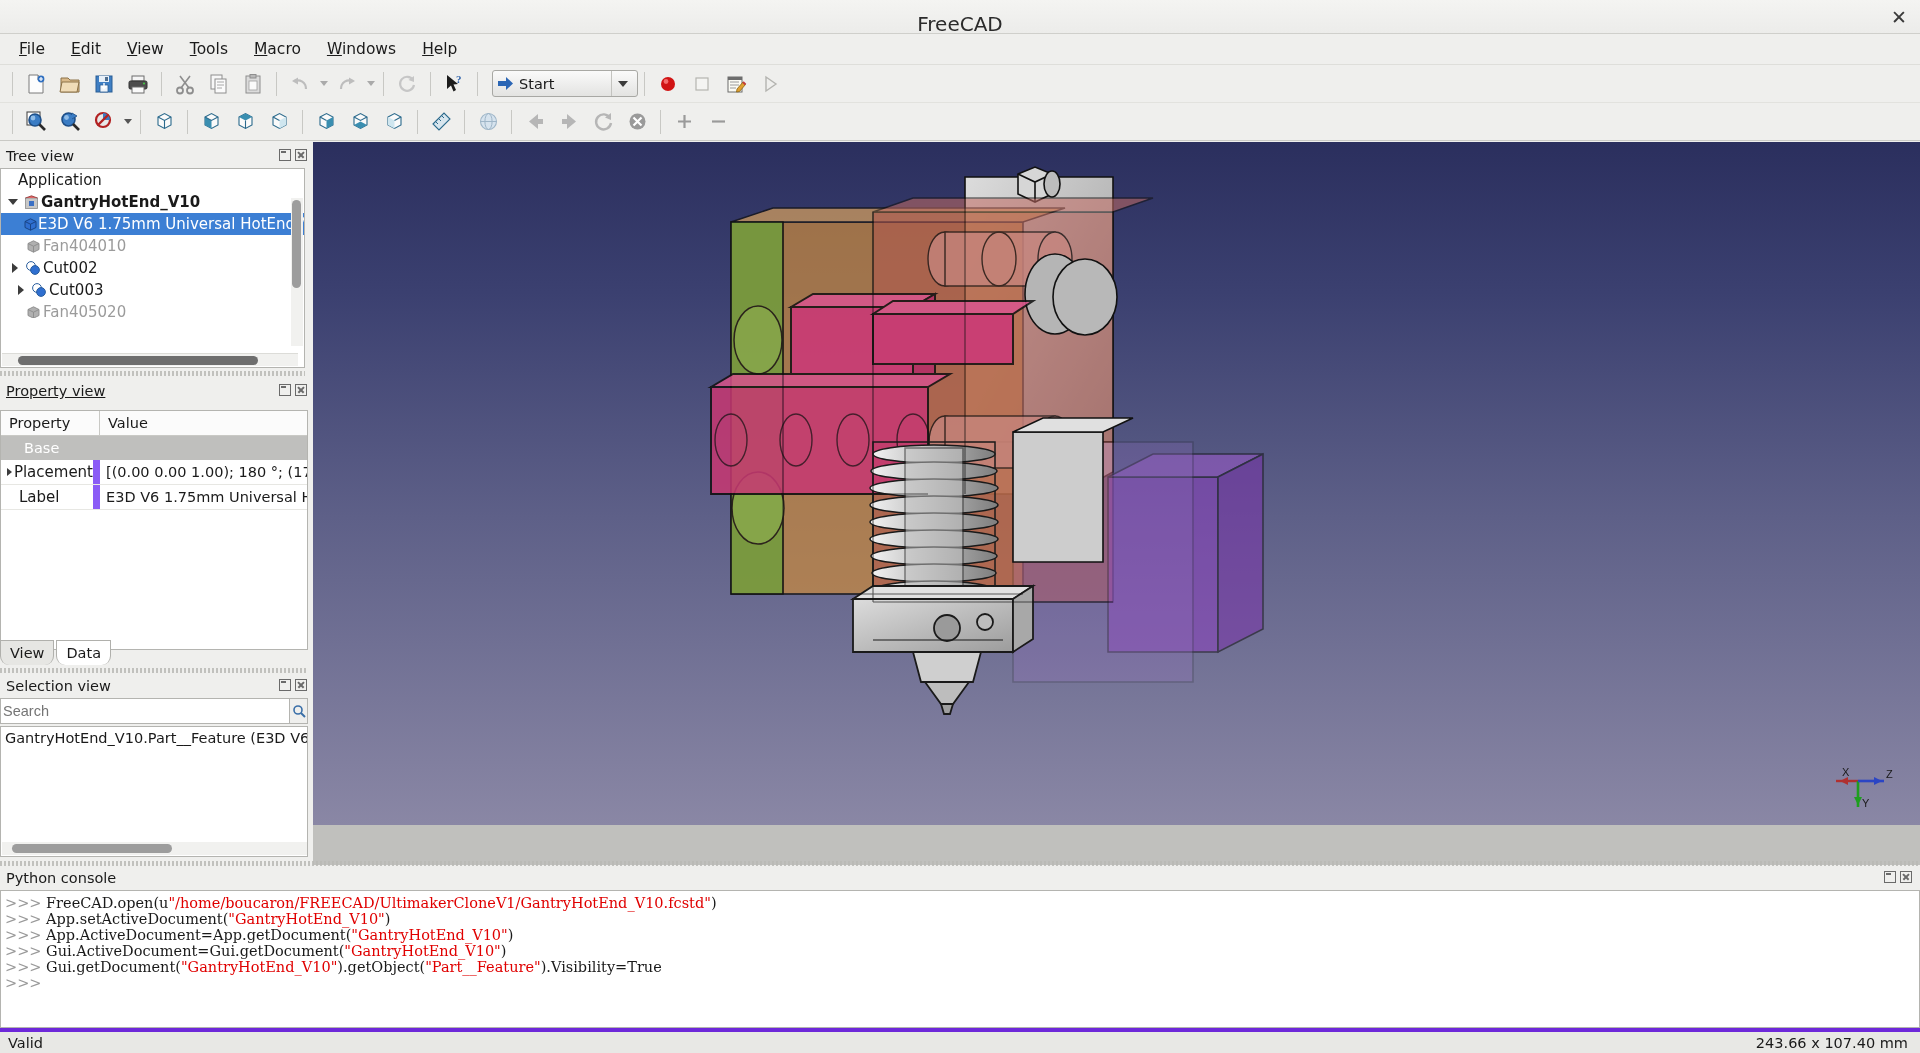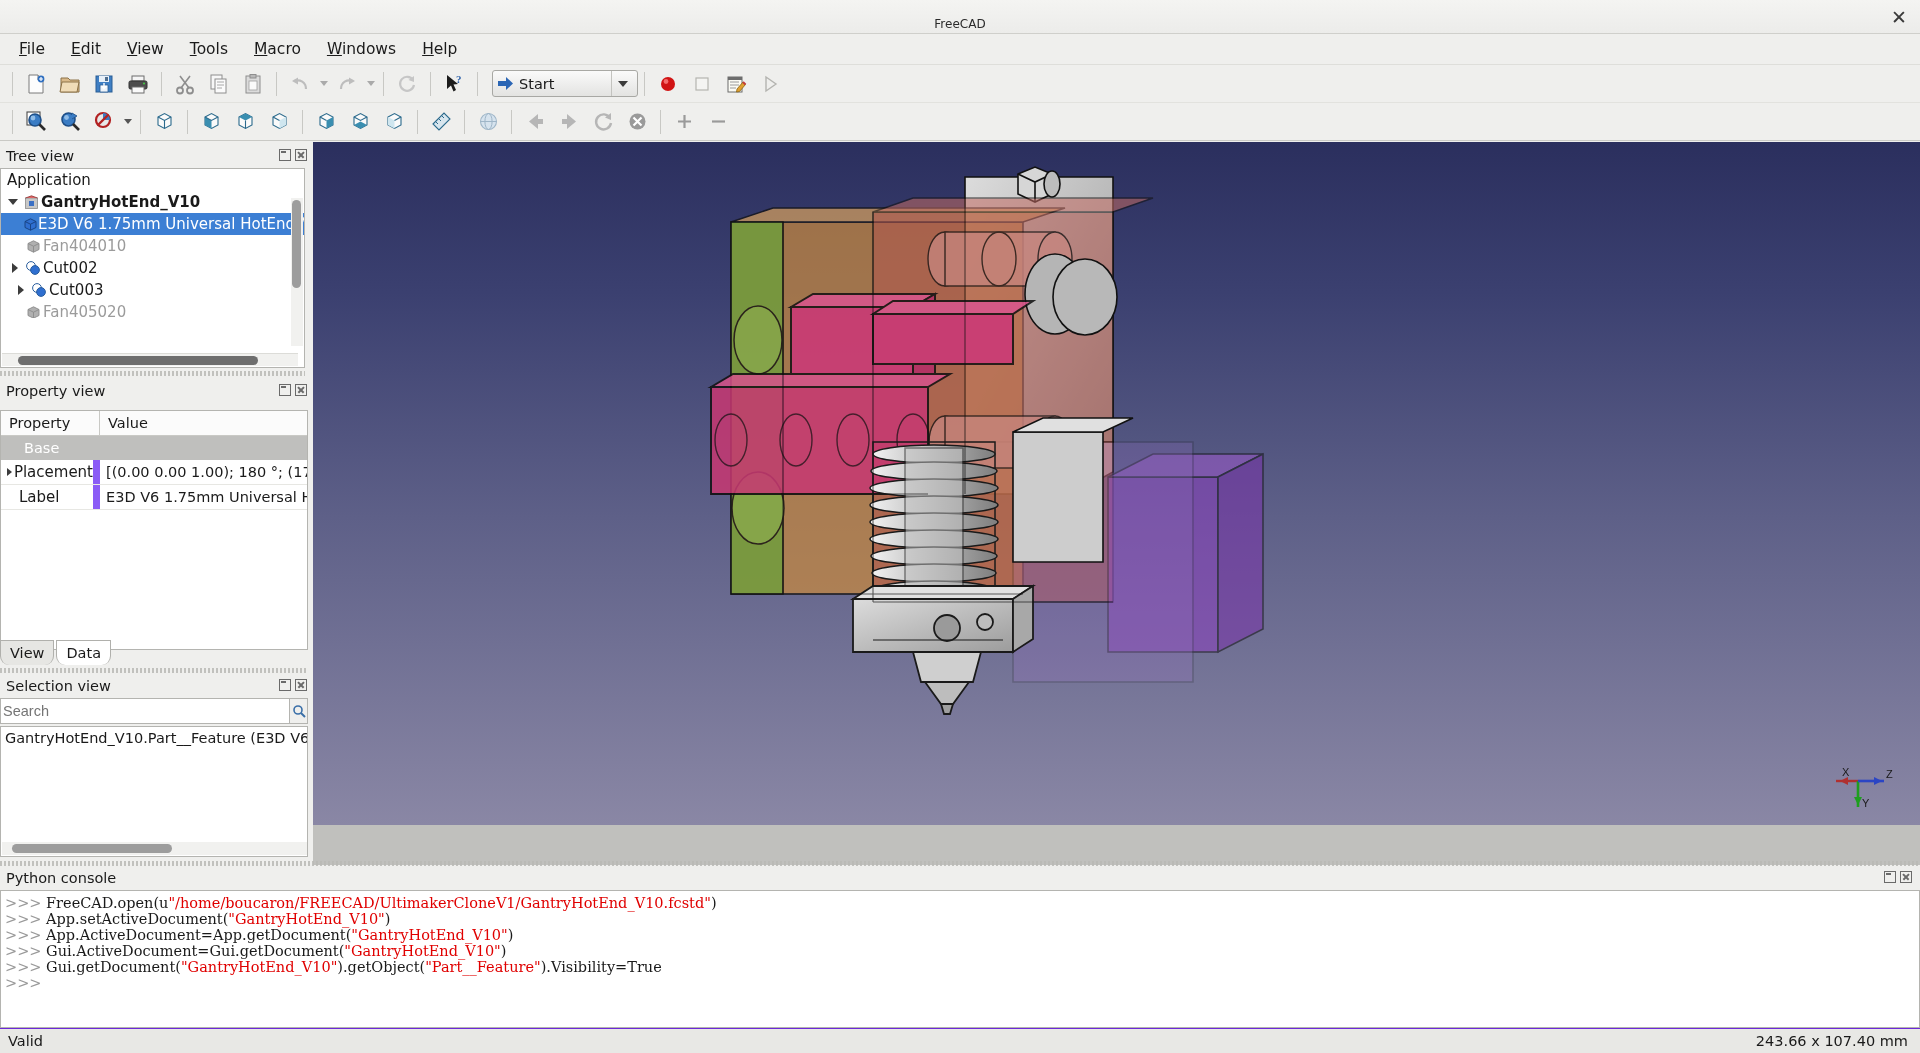--- a/index.html
+++ b/index.html
@@ -14,21 +14,21 @@
     -webkit-font-smoothing: antialiased;
   }
 
   
   .titlebar {
     position: absolute; left: 0; top: 0; width: 1920px; height: 34px;
     background: linear-gradient(to bottom, #f4f4f2 0%, #ececea 100%);
     border-bottom: 1px solid #cfcfcb;
     display: flex; align-items: center; justify-content: center;
   }
-  .titlebar .title { font-size: 12px; color: #2b2b2b; margin-top: 14px; }
+  .titlebar .title { font-size: 20px; color: #2b2b2b; margin-top: 14px; }
   .titlebar .winclose {
     position: absolute; right: 10px; top: 6px; width: 22px; height: 22px;
     display: flex; align-items: center; justify-content: center;
     font-size: 19px; color: #3a3a3a; cursor: pointer;
   }
 
   
   .menubar {
     position: absolute; left: 0; top: 34px; width: 1920px; height: 31px;
     background: #efefed; border-bottom: 1px solid #dededa;
@@ -268,21 +268,21 @@
     font-family: "DejaVu Serif", "Liberation Serif", serif;
     font-size: 14.5px; padding: 4px 0 0 4px;
   }
   .py-line { height: 16px; white-space: nowrap; line-height: 16px; }
   .py-prompt { color: #999999; }
   .py-str { color: #e00000; }
 
   
   .statusbar {
     position: absolute; left: 0; top: 1028px; width: 1920px; height: 25px;
-    background: #e8e8e5; border-top: 1px solid #6d28d9;
+    background: #e8e8e5; border-top: 4px solid #6d28d9;
     display: flex; align-items: center; font-size: 14.5px;
   }
   .statusbar .left { padding-left: 8px; }
   .statusbar .right { margin-left: auto; padding-right: 12px; text-align: center; }
 
   
   .splitter-h {
     position: absolute; background:
       repeating-linear-gradient(to right, #b9b9b5 0 2px, transparent 2px 4px);
     height: 5px; opacity: .85;
@@ -608,21 +608,21 @@
   <span>Tree view</span>
   <span class="dockbtns">
     <span class="dockbtn float"></span>
     <span class="dockbtn close"></span>
   </span>
 </div>
 
 <div class="tree-panel">
   <div class="tree-body">
 
-    <div class="tree-row" style="padding-left:6px;">
+    <div class="tree-row" style="padding-left:17px;">
       <span>Application</span>
     </div>
 
     <div class="tree-row bold" style="padding-left:4px;">
       <span class="tw-arrow down"></span>
       <span class="tw-ico">
         <svg width="15" height="15" viewBox="0 0 15 15">
           <rect x="1.5" y="3" width="12" height="10.5" fill="#c7c7c7" stroke="#8b8b8b" stroke-width="0.8"></rect>
           <path d="M1.5 3 L7.5 0.8 L13.5 3" fill="#e06666" stroke="#8b3434" stroke-width="0.8"></path>
           <rect x="5" y="6" width="5" height="5" fill="#3a6fc4"></rect>
@@ -690,21 +690,21 @@
   <div class="tree-vscroll">
     <div class="thumb"></div>
   </div>
   <div class="tree-hscroll">
     <div class="thumb"></div>
   </div>
 </div>
 
 <div class="splitter-h" style="left:0; top:371px; width:305px;"></div>
 
-<div class="dock-title" style="top:380px;">
+<div class="dock-title" style="top:380px;text-decoration:underline;">
   <span>Property view</span>
   <span class="dockbtns">
     <span class="dockbtn float"></span>
     <span class="dockbtn close"></span>
   </span>
 </div>
 
 <div class="prop-panel">
   <div class="prop-head">
     <div class="c1">Property</div>

